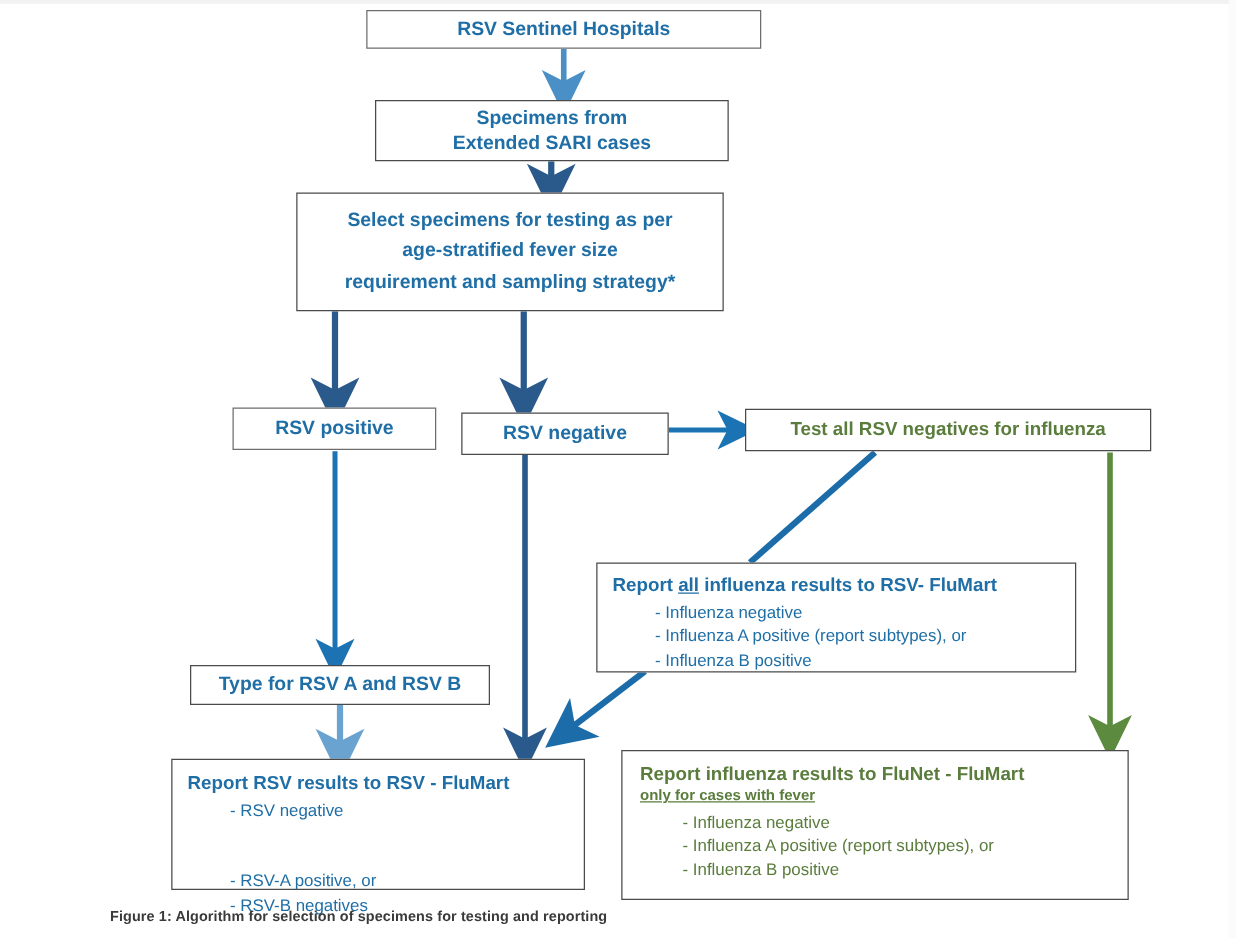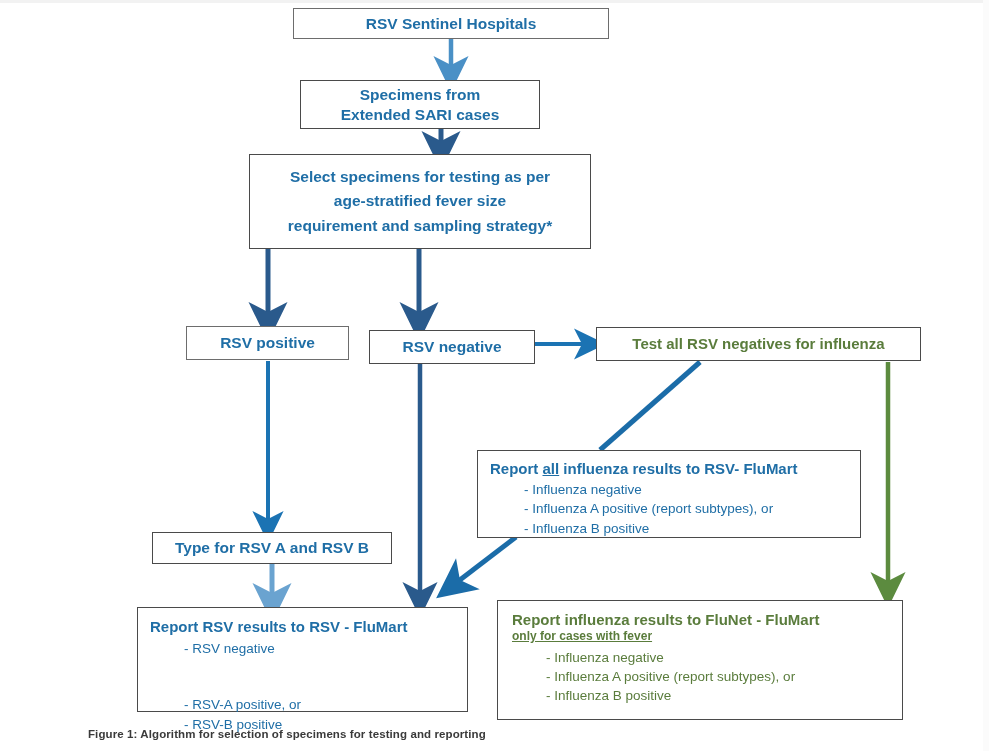--- a/index.html
+++ b/index.html
@@ -129,26 +129,26 @@
 
     <line x1="516" y1="537" x2="452" y2="586" stroke="#1b6ca8" stroke-width="5" marker-end="url(#ah-darkblue)"></line>
 
     <line x1="888" y1="362" x2="888" y2="590" stroke="#5c8b3f" stroke-width="4.5" marker-end="url(#ah-green)"></line>
   </svg>
 
   <div class="node" style="left:293px;top:8px;width:316px;height:31px;">
     <span class="line title-line center c-blue" style="font-size:15.5px;">RSV Sentinel Hospitals</span>
   </div>
 
-  <div class="node dark" style="left:300px;top:80px;width:240px;height:49px;">
+  <div class="node dark" style="left:300px;top:80px;width:283px;height:49px;">
     <span class="line title-line center c-blue" style="font-size:15.5px;">Specimens from</span>
     <span class="line title-line center c-blue" style="font-size:15.5px;">Extended SARI cases</span>
   </div>
 
-  <div class="node dark" style="left:249px;top:154px;width:342px;height:95px;padding:4px 0;">
+  <div class="node dark" style="left:237px;top:154px;width:342px;height:95px;padding:4px 0;">
     <span class="line title-line center c-blue" style="font-size:15.5px;line-height:1.55;">Select specimens for testing as per</span>
     <span class="line title-line center c-blue" style="font-size:15.5px;line-height:1.55;">age-stratified fever size</span>
     <span class="line title-line center c-blue" style="font-size:15.5px;line-height:1.55;">requirement and sampling strategy*</span>
   </div>
 
   <div class="node" style="left:186px;top:326px;width:163px;height:34px;">
     <span class="line title-line center c-blue" style="font-size:15.5px;">RSV positive</span>
   </div>
 
   <div class="node dark" style="left:369px;top:330px;width:166px;height:34px;">
@@ -172,21 +172,21 @@
 
   <div class="node dark" style="left:152px;top:532px;width:240px;height:32px;">
     <span class="line title-line center c-blue" style="font-size:15.5px;">Type for RSV A and RSV B</span>
   </div>
 
   <div class="node dark" style="left:137px;top:607px;width:331px;height:105px;justify-content:flex-start;padding:9px 0 0 12px;">
     <span class="line title-line left c-blue" style="font-size:15px;">Report RSV results to RSV - FluMart</span>
     <ul class="bullets" style="margin-left:34px;margin-top:3px;">
       <li class="c-blue" style="font-size:13.5px;">- RSV negative</li>
       <li class="c-blue" style="font-size:13.5px;margin-top:37px;">- RSV-A positive, or</li>
-      <li class="c-blue" style="font-size:13.5px;">- RSV-B positive</li>
+      <li class="c-blue" style="font-size:13.5px;">- RSV-B negatives</li>
     </ul>
   </div>
 
   <div class="node dark" style="left:497px;top:600px;width:406px;height:120px;justify-content:flex-start;padding:9px 0 0 14px;">
     <span class="line title-line left c-green" style="font-size:15px;">Report influenza results to FluNet - FluMart</span>
     <span class="line title-line left c-green u" style="font-size:12px;">only for cases with fever</span>
     <ul class="bullets" style="margin-left:34px;margin-top:3px;">
       <li class="c-green" style="font-size:13.5px;">- Influenza negative</li>
       <li class="c-green" style="font-size:13.5px;">- Influenza A positive (report subtypes), or</li>
       <li class="c-green" style="font-size:13.5px;">- Influenza B positive</li>

